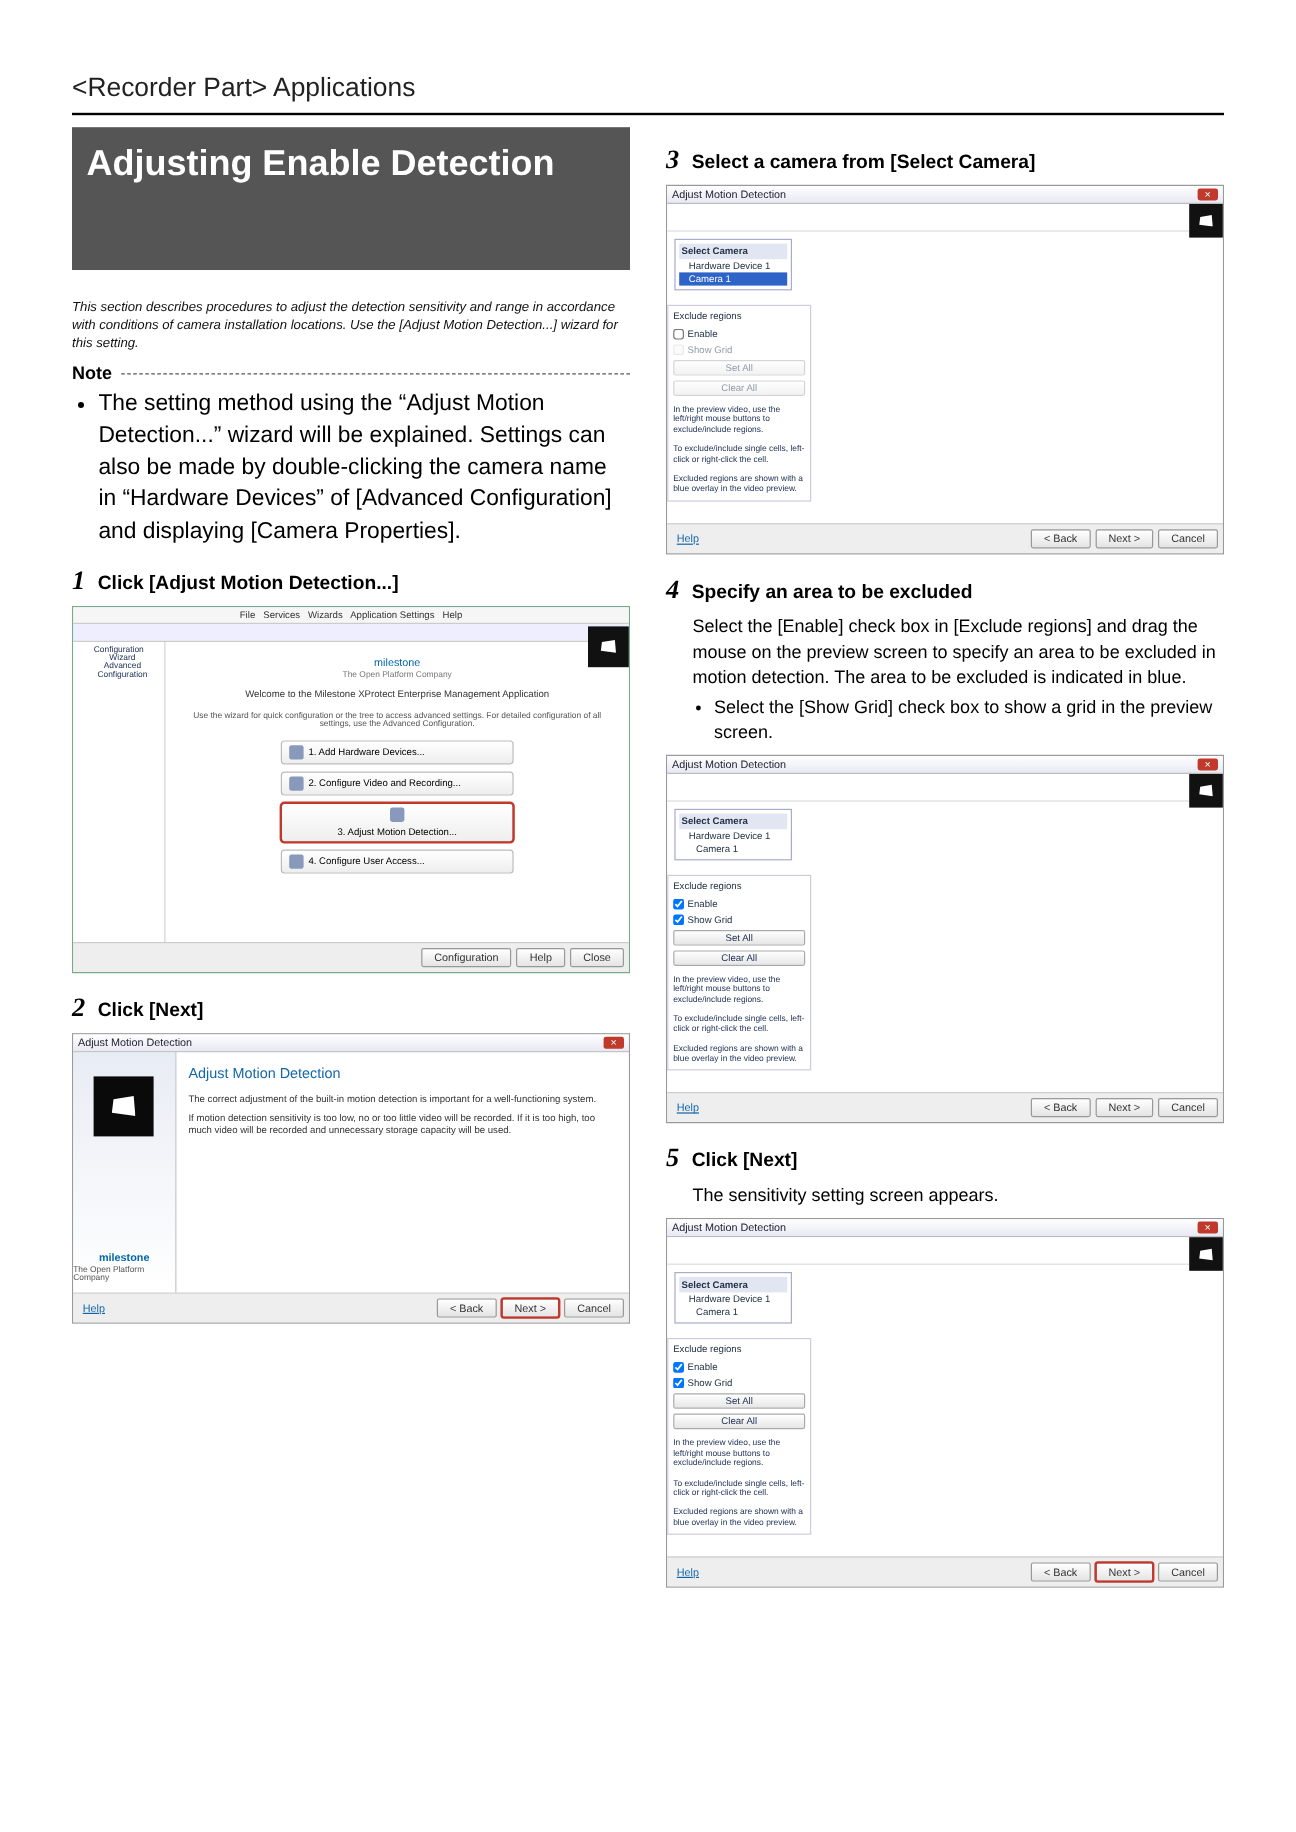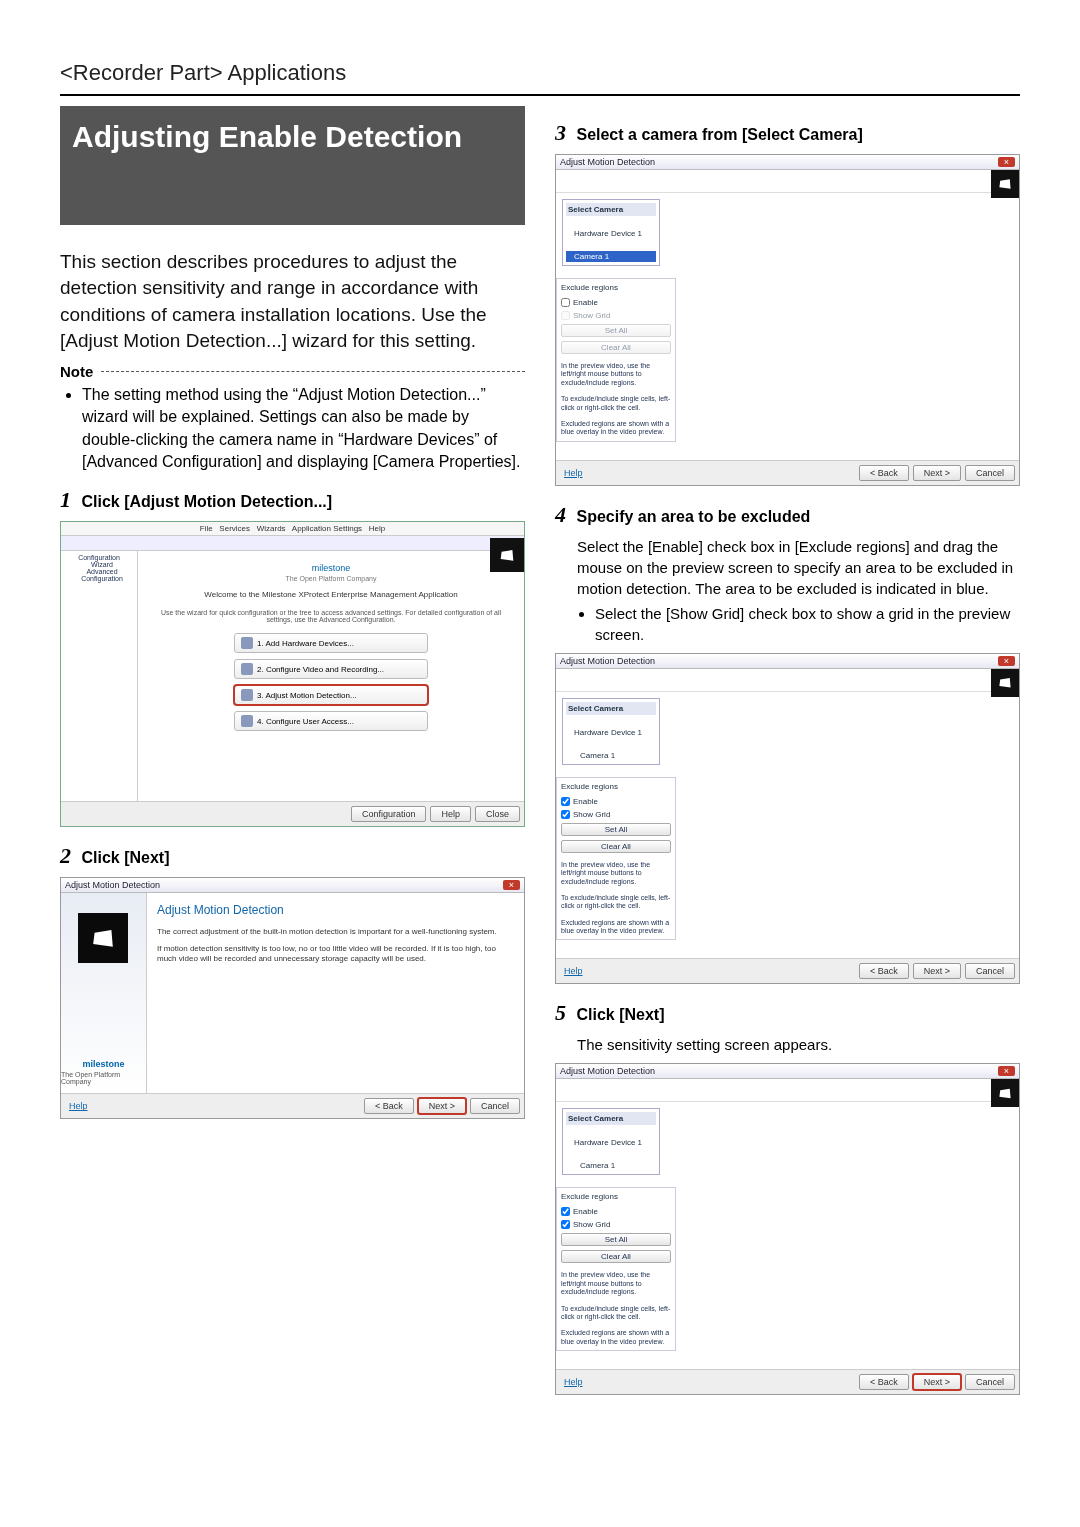--- a/index.html
+++ b/index.html
@@ -35,24 +35,25 @@
 .title-box {
   background: #555;
   color: #fff;
   font-size: 30px;
   font-weight: bold;
   padding: 14px 12px 70px 12px;
   margin-bottom: 24px;
   line-height: 1.15;
 }
 .body-text {
-  font-size: 19px;
+  font-size: 11px;
   color: #111;
   line-height: 1.4;
   margin-bottom: 6px;
+  font-style: italic;
 }
 .note-row {
   display: flex;
   align-items: center;
   gap: 8px;
   margin: 8px 0 4px 0;
 }
 .note-label {
   font-weight: bold;
   font-size: 15px;
@@ -60,21 +61,21 @@
 .note-dash {
   flex: 1;
   border-top: 1px dashed #555;
   height: 0;
 }
 .bullet-list {
   margin: 0 0 14px 0;
   padding-left: 22px;
 }
 .bullet-list li {
-  font-size: 16px;
+  font-size: 19px;
   line-height: 1.4;
   list-style: disc;
   margin-bottom: 6px;
 }
 .step {
   margin: 14px 0 8px 0;
 }
 .step-num {
   font-family: Georgia, 'Times New Roman', serif;
   font-style: italic;
@@ -174,20 +175,21 @@
   background: linear-gradient(#fff,#eee);
   padding: 3px 6px;
   margin: 6px auto;
   width: 180px;
   font-size: 8px;
   border-radius: 3px;
 }
 .wizbtn.hl {
   outline: 2px solid #c0392b;
   outline-offset: -1px;
+  flex-direction: column;
 }
 .wizbtn .wiz-icon {
   width: 12px;
   height: 12px;
   background: #89b;
   border-radius: 2px;
 }
 .corner-cam {
   position: absolute;
   top: 16px;
@@ -276,21 +278,21 @@
 .shot-cam .body3 {
   display:flex;
   min-height:180px;
   background:#fff;
   flex-direction:column;
 }
 .shot-cam .treecol {
   width:90px;border:1px solid #aac;margin:6px;padding:3px;font-size:8px;
 }
 .shot-cam .treecol .hdr{background:#e2e6f3;color:#234;padding:2px;font-weight:bold;font-size:8px;}
-.shot-cam .treecol .itm{padding:1px 2px 1px 8px;color:#234;margin-top:12px;}
+.shot-cam .treecol .itm{padding:1px 2px 1px 8px;color:#234;}
 .shot-cam .treecol .itm.sel{background:#2e64c8;color:#fff;}
 .shot-cam .optcol {
   width:110px;border:1px solid #ccd;margin:6px 0;padding:4px;font-size:8px;
   display:flex;flex-direction:column;gap:4px;
 }
 .shot-cam .optcol .grp-title{font-size:8px;color:#234;margin-bottom:2px;}
 .chk{display:flex;align-items:center;gap:3px;font-size:8px;color:#234;}
 .chk input{margin:0;width:9px;height:9px;}
 .sbtn{border:1px solid #aaa;background:linear-gradient(#fff,#e6e6e6);font-size:8px;padding:1px 0;text-align:center;border-radius:2px;color:#235;}
 .tips{font-size:7px;color:#235;line-height:1.2;margin-top:4px;}

